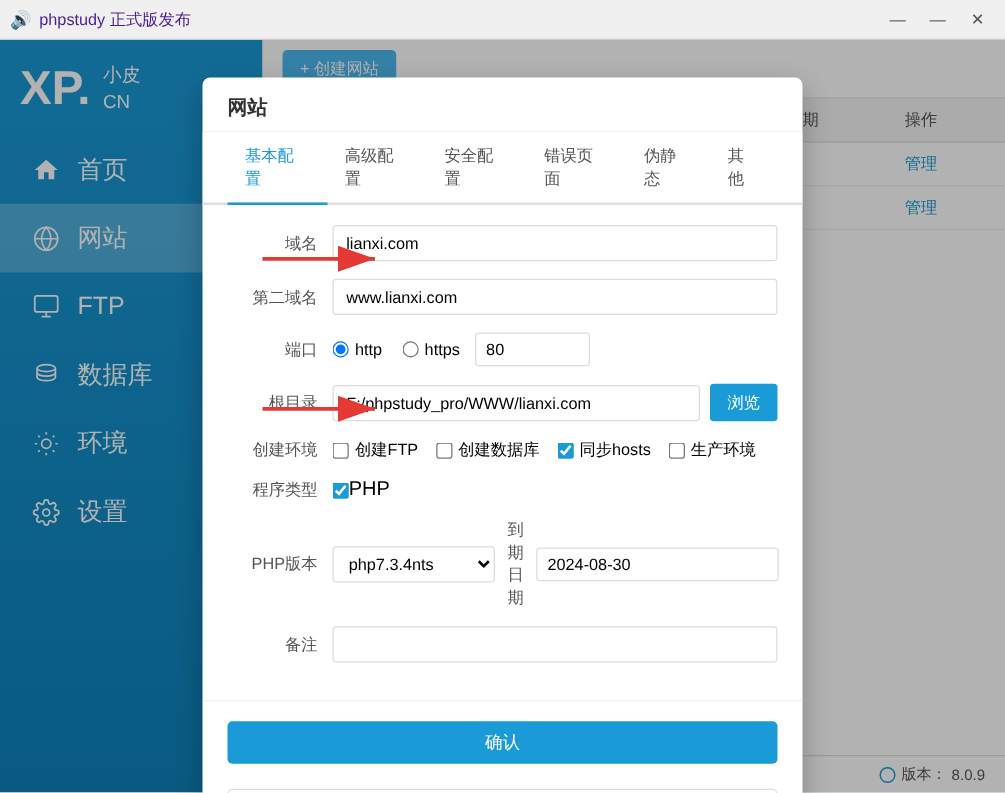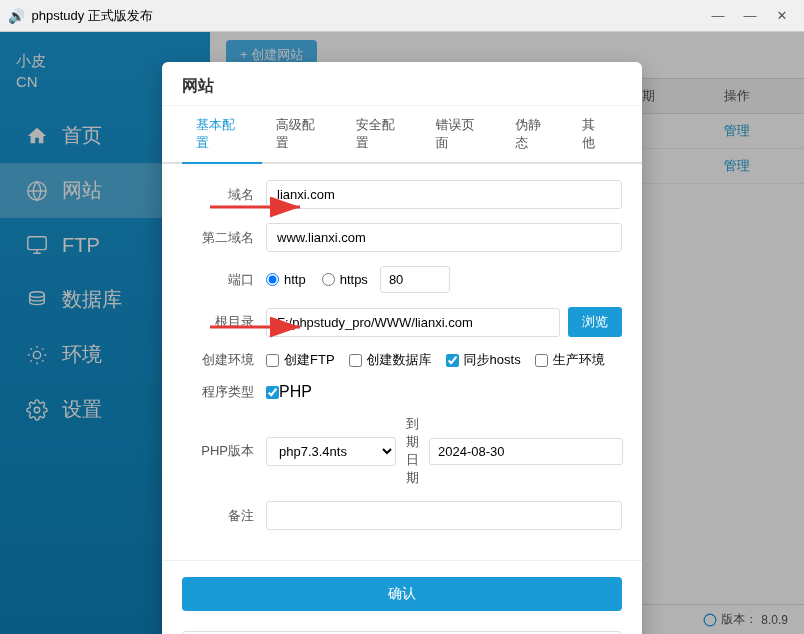--- a/index.html
+++ b/index.html
@@ -9,21 +9,21 @@
     .titlebar {
       background: #f0f0f0;
       height: 32px;
       display: flex;
       align-items: center;
       padding: 0 8px;
       border-bottom: 1px solid #ccc;
       flex-shrink: 0;
     }
     .titlebar-icon { font-size: 14px; margin-right: 6px; color: #555; }
-    .titlebar-title { font-size: 13px; color: #000000; flex: 1; }
+    .titlebar-title { font-size: 13px; color: #4c1d95; flex: 1; }
     .titlebar-controls { display: flex; gap: 4px; }
     .titlebar-btn {
       width: 28px; height: 22px;
       display: flex; align-items: center; justify-content: center;
       font-size: 13px; color: #555; cursor: pointer;
       border-radius: 3px;
     }
 
     
     .main-layout {
@@ -201,21 +201,21 @@
       border: 1px solid #ddd;
       border-radius: 3px;
       padding: 6px 10px;
       font-size: 13px;
       outline: none;
       font-family: inherit;
     }
     .port-row { display: flex; align-items: center; gap: 12px; }
     .radio-group { display: flex; align-items: center; gap: 16px; }
     .radio-item { display: flex; align-items: center; gap: 5px; font-size: 13px; cursor: pointer; }
-    .port-input { width: 70px; border: 1px solid #ddd; border-radius: 3px; padding: 5px 8px; font-size: 13px; }
+    .port-input { width: 92px; border: 1px solid #ddd; border-radius: 3px; padding: 5px 8px; font-size: 13px; }
     .rootdir-row { display: flex; align-items: center; gap: 8px; }
     .rootdir-input { flex: 1; border: 1px solid #ddd; border-radius: 3px; padding: 6px 10px; font-size: 13px; }
     .browse-btn {
       background: #1a9ad6;
       color: white;
       border: none;
       padding: 6px 14px;
       border-radius: 3px;
       font-size: 13px;
       cursor: pointer;
@@ -276,20 +276,23 @@
     <div class="titlebar-btn">—</div>
     <div class="titlebar-btn">—</div>
     <div class="titlebar-btn close">✕</div>
   </div>
 </div>
 
 <div class="main-layout">
 
   <div class="sidebar">
     <div class="sidebar-logo">
+      <div style="color:white; font-size:38px; font-weight:900; line-height:1;">
+        <span>XP.</span>
+      </div>
       <div class="logo-text">
         <span style="font-size:15px;">小皮</span>
         <span style="font-size:15px;">CN</span>
       </div>
     </div>
 
     <nav class="sidebar-nav">
       <div class="nav-item">
         <div class="nav-icon">
           <svg width="22" height="22" viewBox="0 0 24 24" fill="white">

